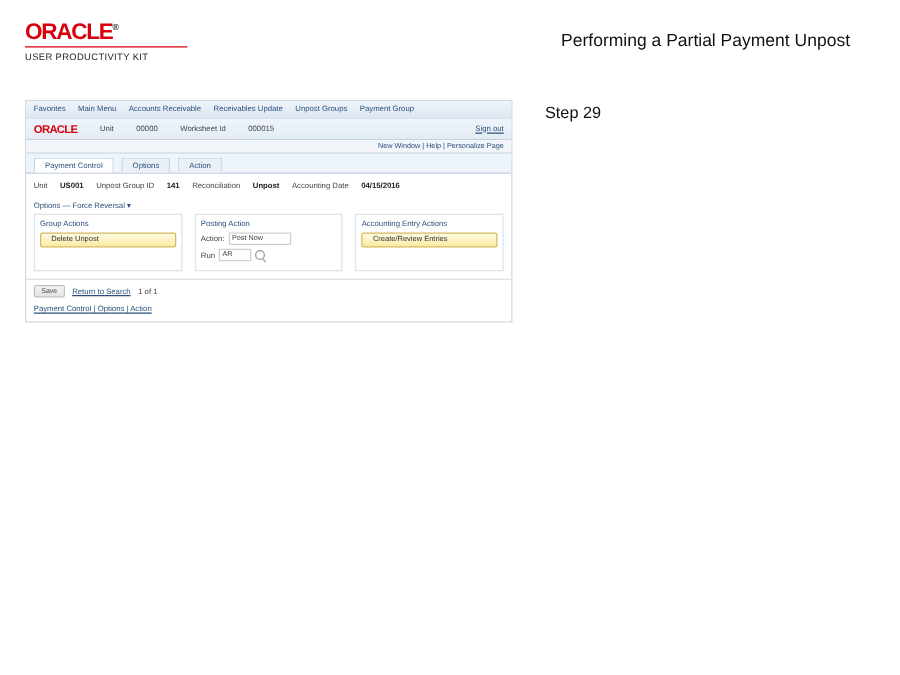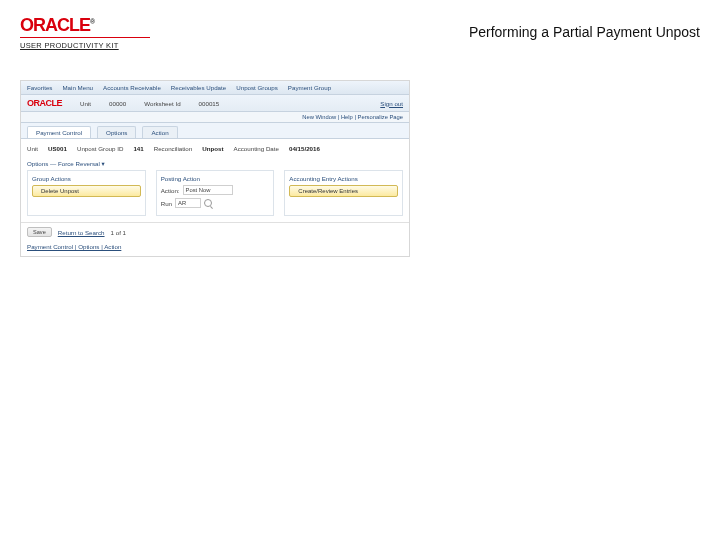--- a/index.html
+++ b/index.html
@@ -31,24 +31,24 @@
     font-size: 18px;
     letter-spacing: -1px;
     line-height: 1;
   }
   .oracle-logo sup { font-size: 7px; color:#333; vertical-align: super;}
   .divider { height:1px; background:#d9000d; width:130px; }
   .upk {
     font-size: 7.5px;
     letter-spacing: 0.3px;
     color:#222;
-    text-decoration:underline;
   }
   .page-title {
     margin-left: auto;
+    margin-right: 20px;
     margin-top: 14px;
     font-size: 14px;
     color:#111;
   }
   
   .main {
     display:flex;
     padding: 24px 20px 0 20px;
     gap: 26px;
   }
@@ -227,15 +227,16 @@
       <span class="mini-btn">Save</span>
       <span class="link">Return to Search</span>
       <span>1 of 1</span>
     </div>
     <div style="padding:2px 6px 6px 6px">
       <span class="link">Payment Control | Options | Action</span>
     </div>
   </div>
 
   <div class="side">
+    <div class="step">Step 29</div>
   </div>
 
 </div>
 
 </body></html>

